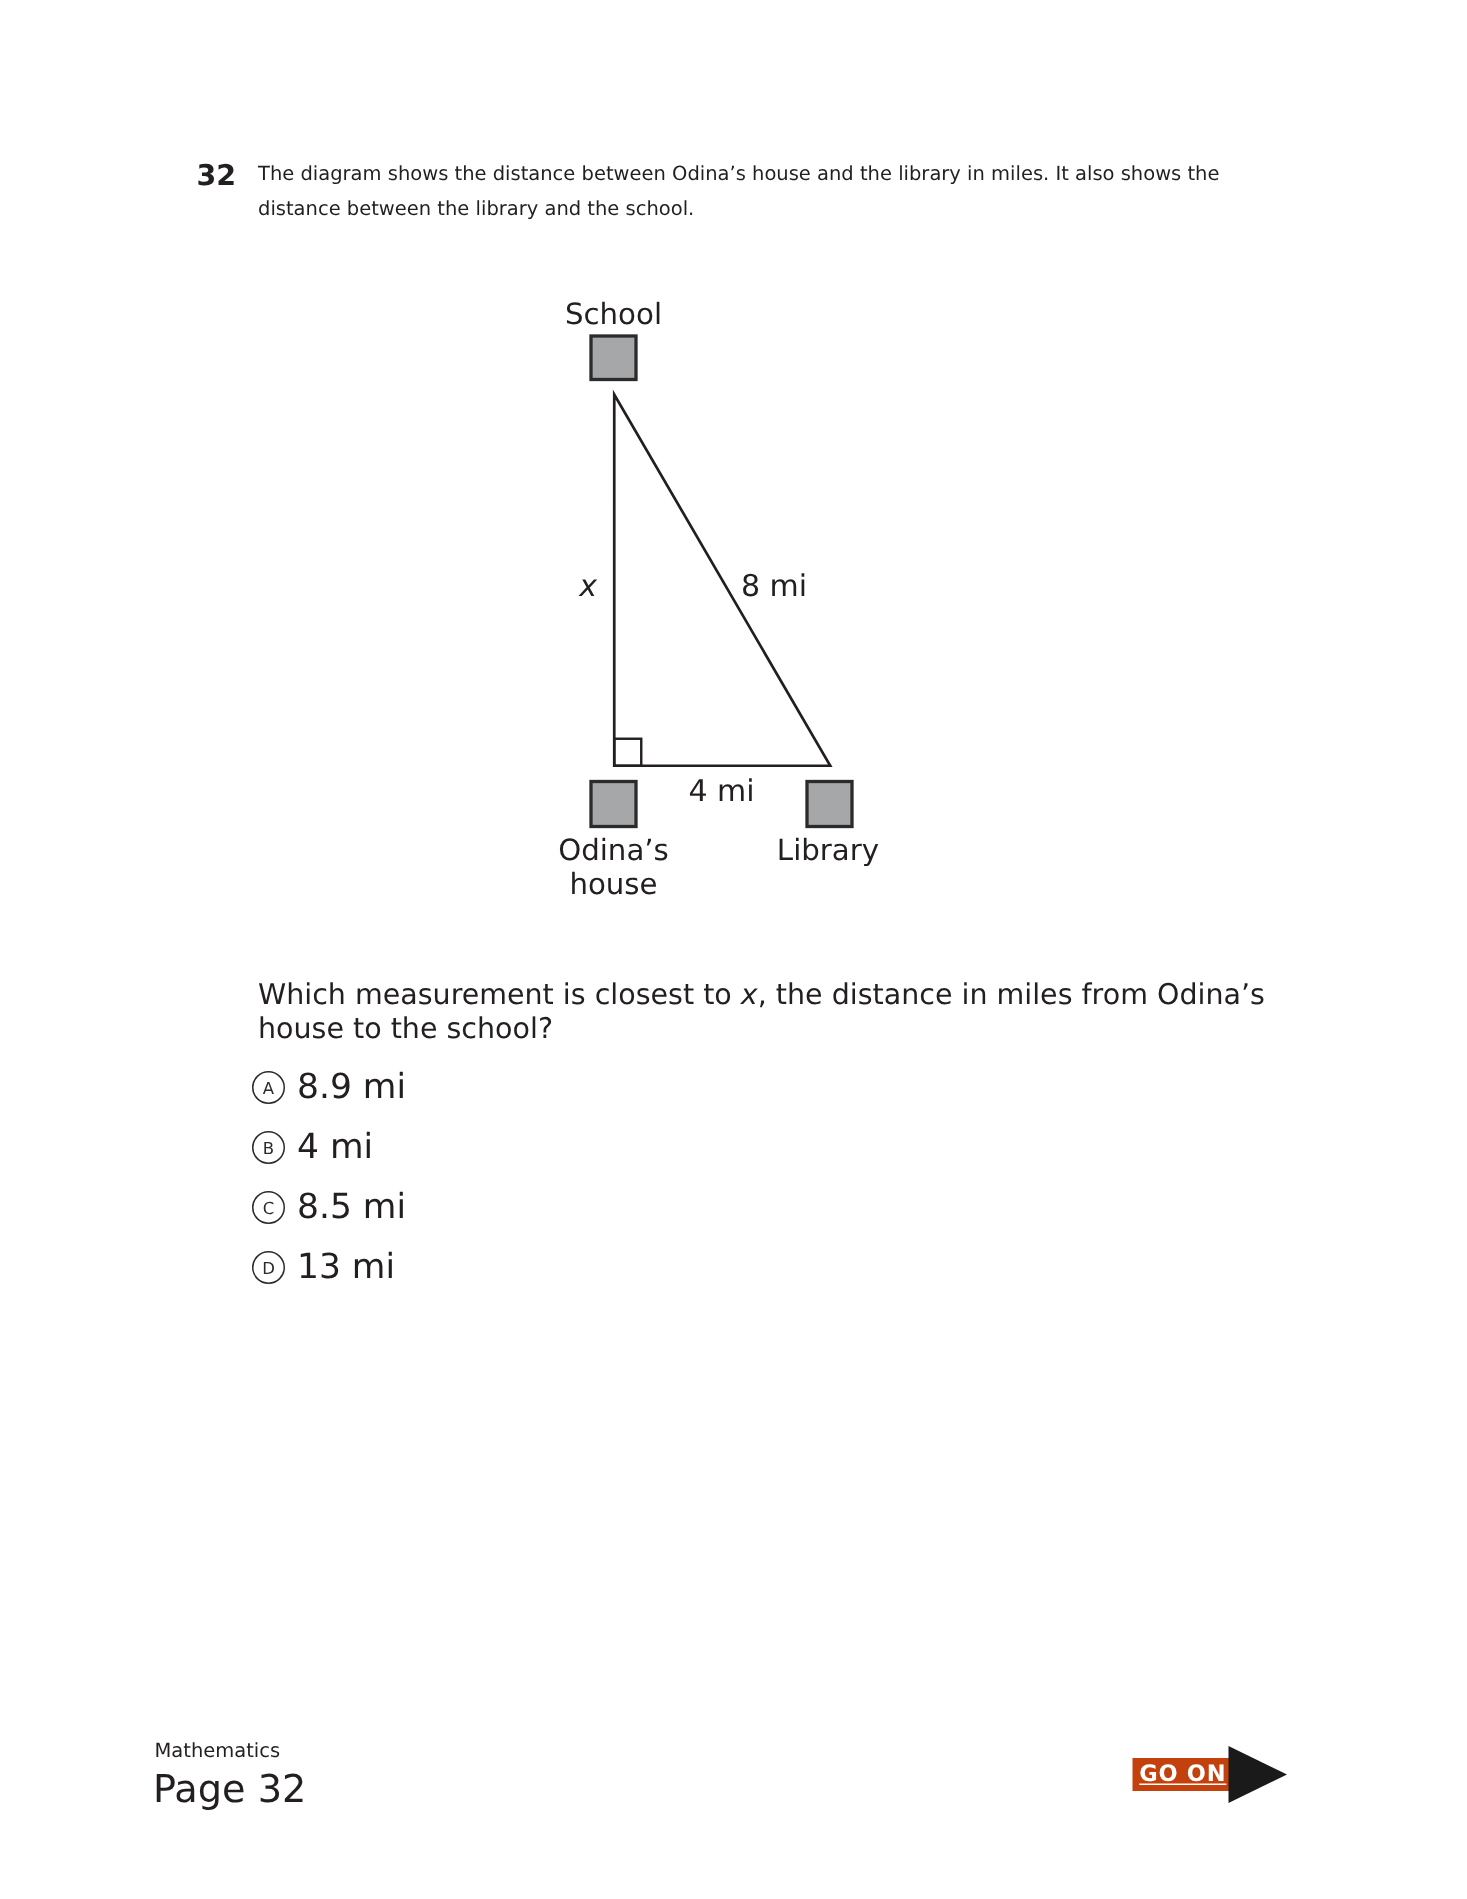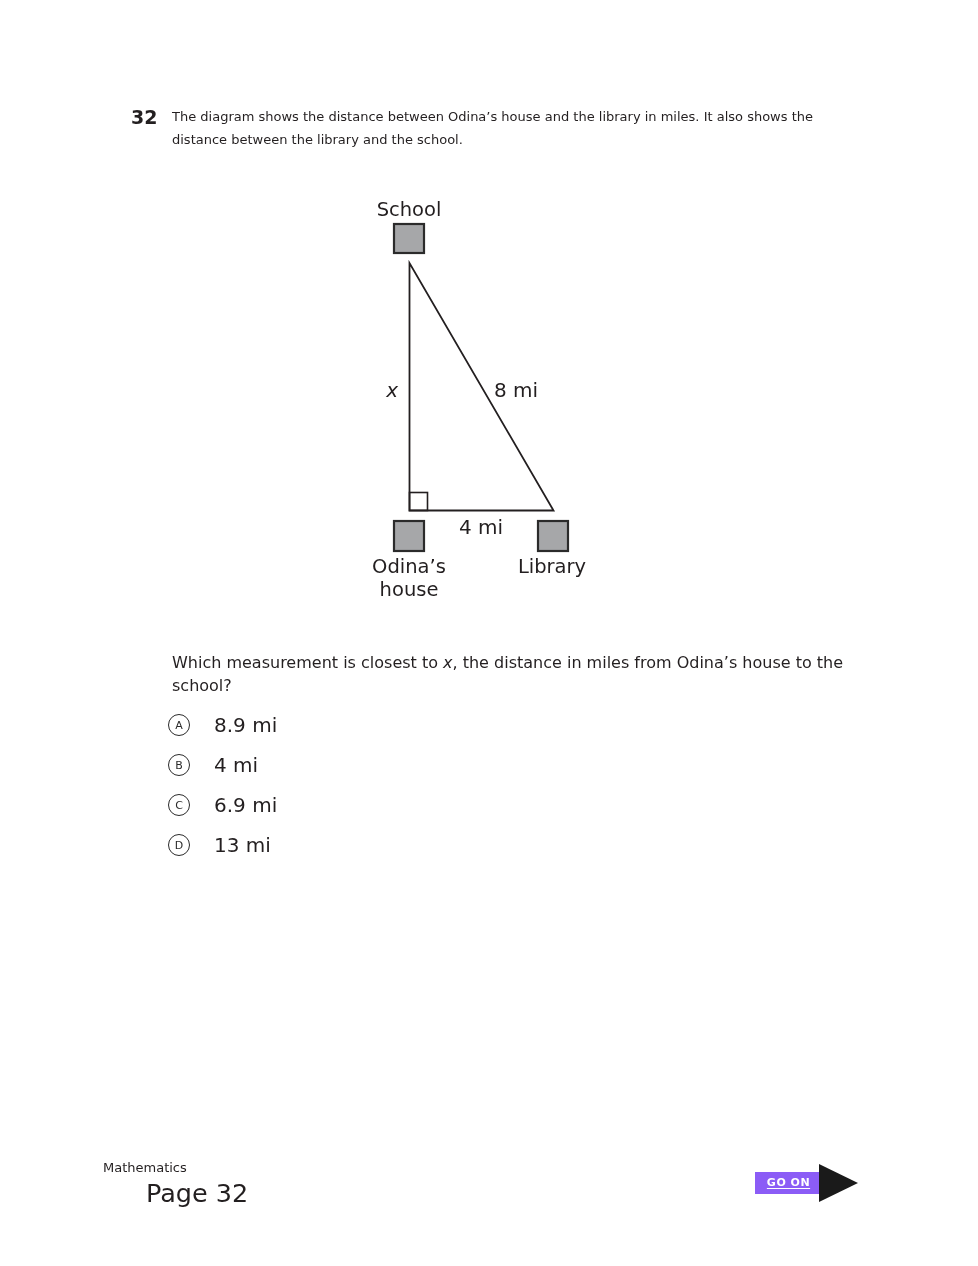--- a/index.html
+++ b/index.html
@@ -36,21 +36,21 @@
   }
   .diagram text {
     font-family: "DejaVu Sans", "Liberation Sans", sans-serif;
     fill: #231f20;
   }
   .prompt {
     position: absolute;
     left: 172px;
     top: 652px;
     width: 716px;
-    font-size: 16px;
+    font-size: 19px;
     line-height: 22.5px;
   }
   .choices {
     position: absolute;
     left: 168px;
     top: 712px;
   }
   .choice {
     display: flex;
     align-items: center;
@@ -65,53 +65,52 @@
     width: 22px;
     height: 22px;
     border: 1.5px solid #2b2b2b;
     border-radius: 50%;
     font-size: 11px;
     line-height: 1;
     color: #2b2b2b;
     flex: 0 0 auto;
   }
   .choice-text {
-    margin-left: 24px;
-    font-size: 20px;
+    margin-left: 8px;
+    font-size: 23px;
   }
   .footer-subject {
     position: absolute;
     left: 103px;
     top: 1160px;
     font-size: 13px;
   }
   .footer-page {
     position: absolute;
     left: 102px;
     top: 1178px;
     font-size: 25.5px;
-    margin-left: 44px;
   }
   .goon {
     position: absolute;
     left: 755px;
     top: 1162px;
     width: 110px;
     height: 42px;
     cursor: pointer;
   }
   .goon-bar {
     position: absolute;
     left: 0;
     top: 10px;
     width: 67px;
     height: 22px;
-    background: #8b5cf6;
+    background: #c2410c;
     color: #ffffff;
-    font-size: 11px;
+    font-size: 15px;
     font-weight: bold;
     text-align: center;
     line-height: 21px;
     text-decoration: underline;
     text-underline-offset: 2px;
     letter-spacing: 0.5px;
   }
   .goon-arrow {
     position: absolute;
     left: 64px;
@@ -158,21 +157,21 @@
     <div class="choice">
       <span class="bubble">A</span>
       <span class="choice-text">8.9 mi</span>
     </div>
     <div class="choice">
       <span class="bubble">B</span>
       <span class="choice-text">4 mi</span>
     </div>
     <div class="choice">
       <span class="bubble">C</span>
-      <span class="choice-text">6.9 mi</span>
+      <span class="choice-text">8.5 mi</span>
     </div>
     <div class="choice">
       <span class="bubble">D</span>
       <span class="choice-text">13 mi</span>
     </div>
   </div>
 
   <div class="footer-subject">Mathematics</div>
   <div class="footer-page">Page 32</div>
 

